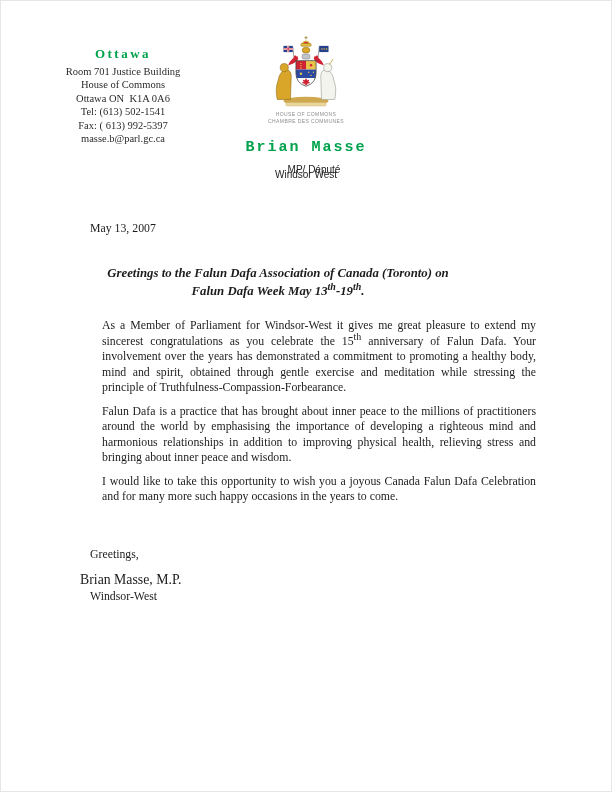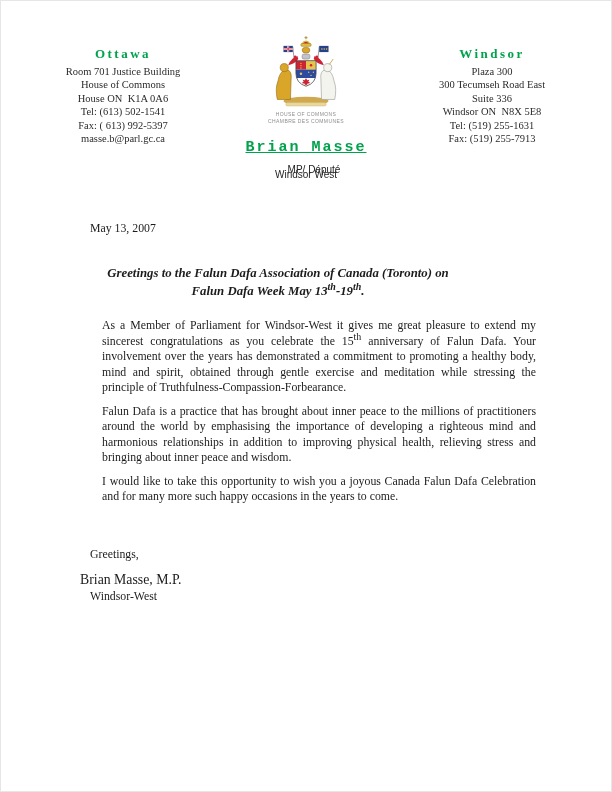--- a/index.html
+++ b/index.html
@@ -22,21 +22,21 @@
   }
   .crest-wrap{position:absolute;left:267px;top:35px;width:78px;height:73px;}
   .crest-caption{
     position:absolute;left:0;top:111px;width:612px;text-align:center;
     font-family:"Liberation Sans",sans-serif;font-size:5px;letter-spacing:0.4px;
     line-height:6.5px;color:#8e8e8e;
   }
   .member-name{
     position:absolute;left:0;top:139px;width:612px;text-align:center;
     font-family:"Liberation Mono",monospace;font-weight:700;font-size:15px;
-    letter-spacing:2px;color:#00a24c;text-decoration:underline;
+    letter-spacing:2px;color:#00a24c;
   }
   .member-sub{
     position:absolute;left:0;width:612px;text-align:center;
     font-family:"Liberation Sans",sans-serif;font-size:10px;color:#222;
   }
   .member-title{top:164px;padding-left:8px;}
   .member-riding{top:169px;}
   
   .date{position:absolute;left:90px;top:221px;font-size:11.8px;}
   .heading{
@@ -55,35 +55,26 @@
 </style>
 </head>
 <body>
 
 <div class="page">
 
   <div class="addr-block ottawa">
     <div class="addr-title">Ottawa</div>
     <div class="addr-line">Room 701 Justice Building</div>
     <div class="addr-line">House of Commons</div>
-    <div class="addr-line">House ON  K1A 0A6</div>
+    <div class="addr-line">Ottawa ON  K1A 0A6</div>
     <div class="addr-line">Tel: (613) 502-1541</div>
     <div class="addr-line">Fax: ( 613) 992-5397</div>
     <div class="addr-line">masse.b@parl.gc.ca</div>
   </div>
 
-  <div class="addr-block windsor">
-    <div class="addr-title">Windsor</div>
-    <div class="addr-line">Plaza 300</div>
-    <div class="addr-line">300 Tecumseh Road East</div>
-    <div class="addr-line">Suite 336</div>
-    <div class="addr-line">Windsor ON  N8X 5E8</div>
-    <div class="addr-line">Tel: (519) 255-1631</div>
-    <div class="addr-line">Fax: (519) 255-7913</div>
-  </div>
 
   <div class="crest-wrap">
     <svg viewBox="0 0 100 94" width="78" height="73" aria-hidden="true">
       <defs>
         <clipPath id="shieldClip">
             <path d="M37,33 h26 v16 q0,13 -13,17 q-13,-4 -13,-17 z"></path>
           </clipPath>
       </defs>
 
       <ellipse cx="50" cy="85" rx="29" ry="5.5" fill="#cfa84f"></ellipse>

